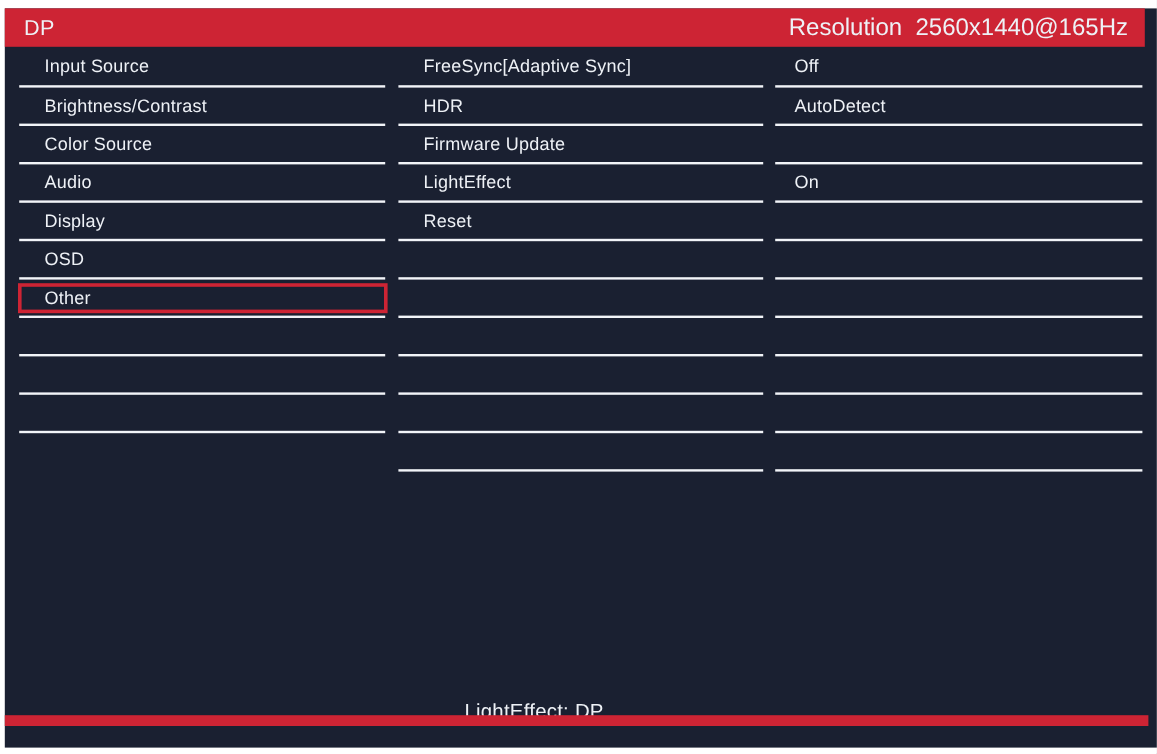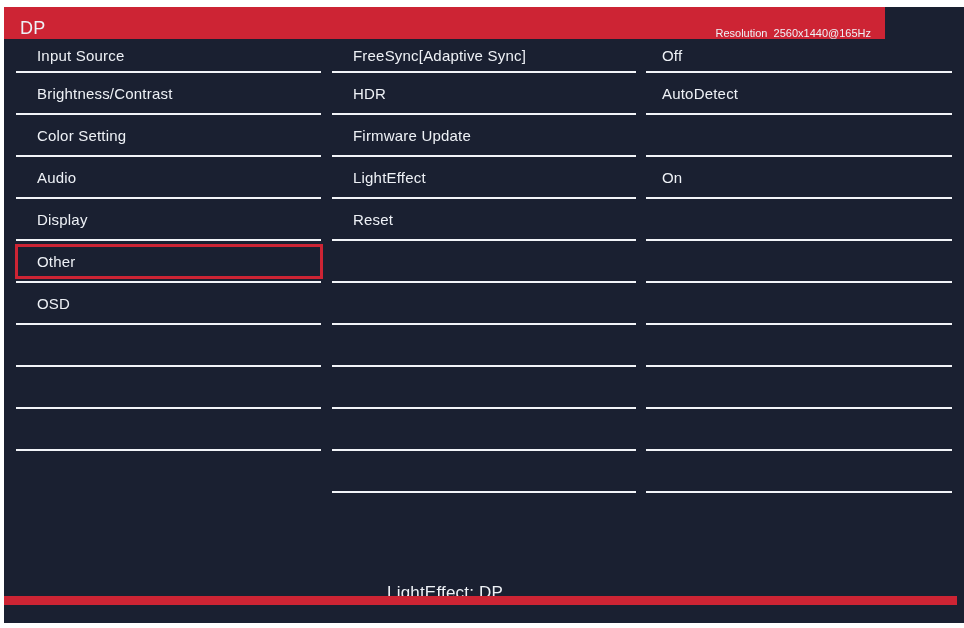--- a/index.html
+++ b/index.html
@@ -11,42 +11,42 @@
   }
   .panel {
     position: absolute;
     left: 4px; top: 7px;
     width: 960px; height: 616px;
     background: var(--panel-bg, #1a2031);
   }
   .topbar {
     position: absolute;
     left: 0; top: 0;
-    width: 881px; height: 32px;
+    width: 950px; height: 32px;
     background: var(--accent, #cd2434);
-    display: flex; align-items: flex-end; justify-content: space-between;
+    display: flex; align-items: center; justify-content: space-between;
     color: var(--text, #eef1f6);
   }
   .topbar .src {
     margin-left: 16px;
     font-size: 18px; font-weight: 500; letter-spacing: 0.3px;
   }
   .topbar .res {
     margin-right: 14px;
-    font-size: 11px; font-weight: 400; white-space: pre;
+    font-size: 20px; font-weight: 400; white-space: pre;
   }
   .menu-col {
     position: absolute; top: 33px;
   }
   .col-left   { left: 12px;  width: 305px; }
   .col-middle { left: 328px; width: 304px; }
   .col-right  { left: 642px; width: 306px; }
   .menu-row {
     position: relative;
-    height: 42px;
+    height: 32px;
     border-bottom: 2px solid var(--line, #f2f4f8);
     display: flex; align-items: center;
     box-sizing: border-box;
   }
   .menu-row.first { height: 33px; }
   .menu-row .lbl {
     color: var(--text, #eef1f6);
     font-size: 15px;
     letter-spacing: 0.2px;
     padding-left: 21px;
@@ -86,33 +86,33 @@
   </div>
 
   <div class="menu-col col-left" id="col-left">
       <div class="menu-row first">
         <span class="lbl">Input Source</span>
       </div>
       <div class="menu-row">
         <span class="lbl">Brightness/Contrast</span>
       </div>
       <div class="menu-row">
-        <span class="lbl">Color Setting</span>
+        <span class="lbl">Color Source</span>
       </div>
       <div class="menu-row">
         <span class="lbl">Audio</span>
       </div>
       <div class="menu-row">
         <span class="lbl">Display</span>
       </div>
+      <div class="menu-row">
+        <span class="lbl">OSD</span>
+      </div>
       <div class="menu-row selected">
         <span class="lbl">Other</span>
-      </div>
-      <div class="menu-row">
-        <span class="lbl">OSD</span>
       </div>
       <div class="menu-row"></div>
       <div class="menu-row"></div>
       <div class="menu-row"></div>
     </div>
   <div class="menu-col col-middle" id="col-middle">
       <div class="menu-row first">
         <span class="lbl">FreeSync[Adaptive Sync]</span>
       </div>
       <div class="menu-row">

